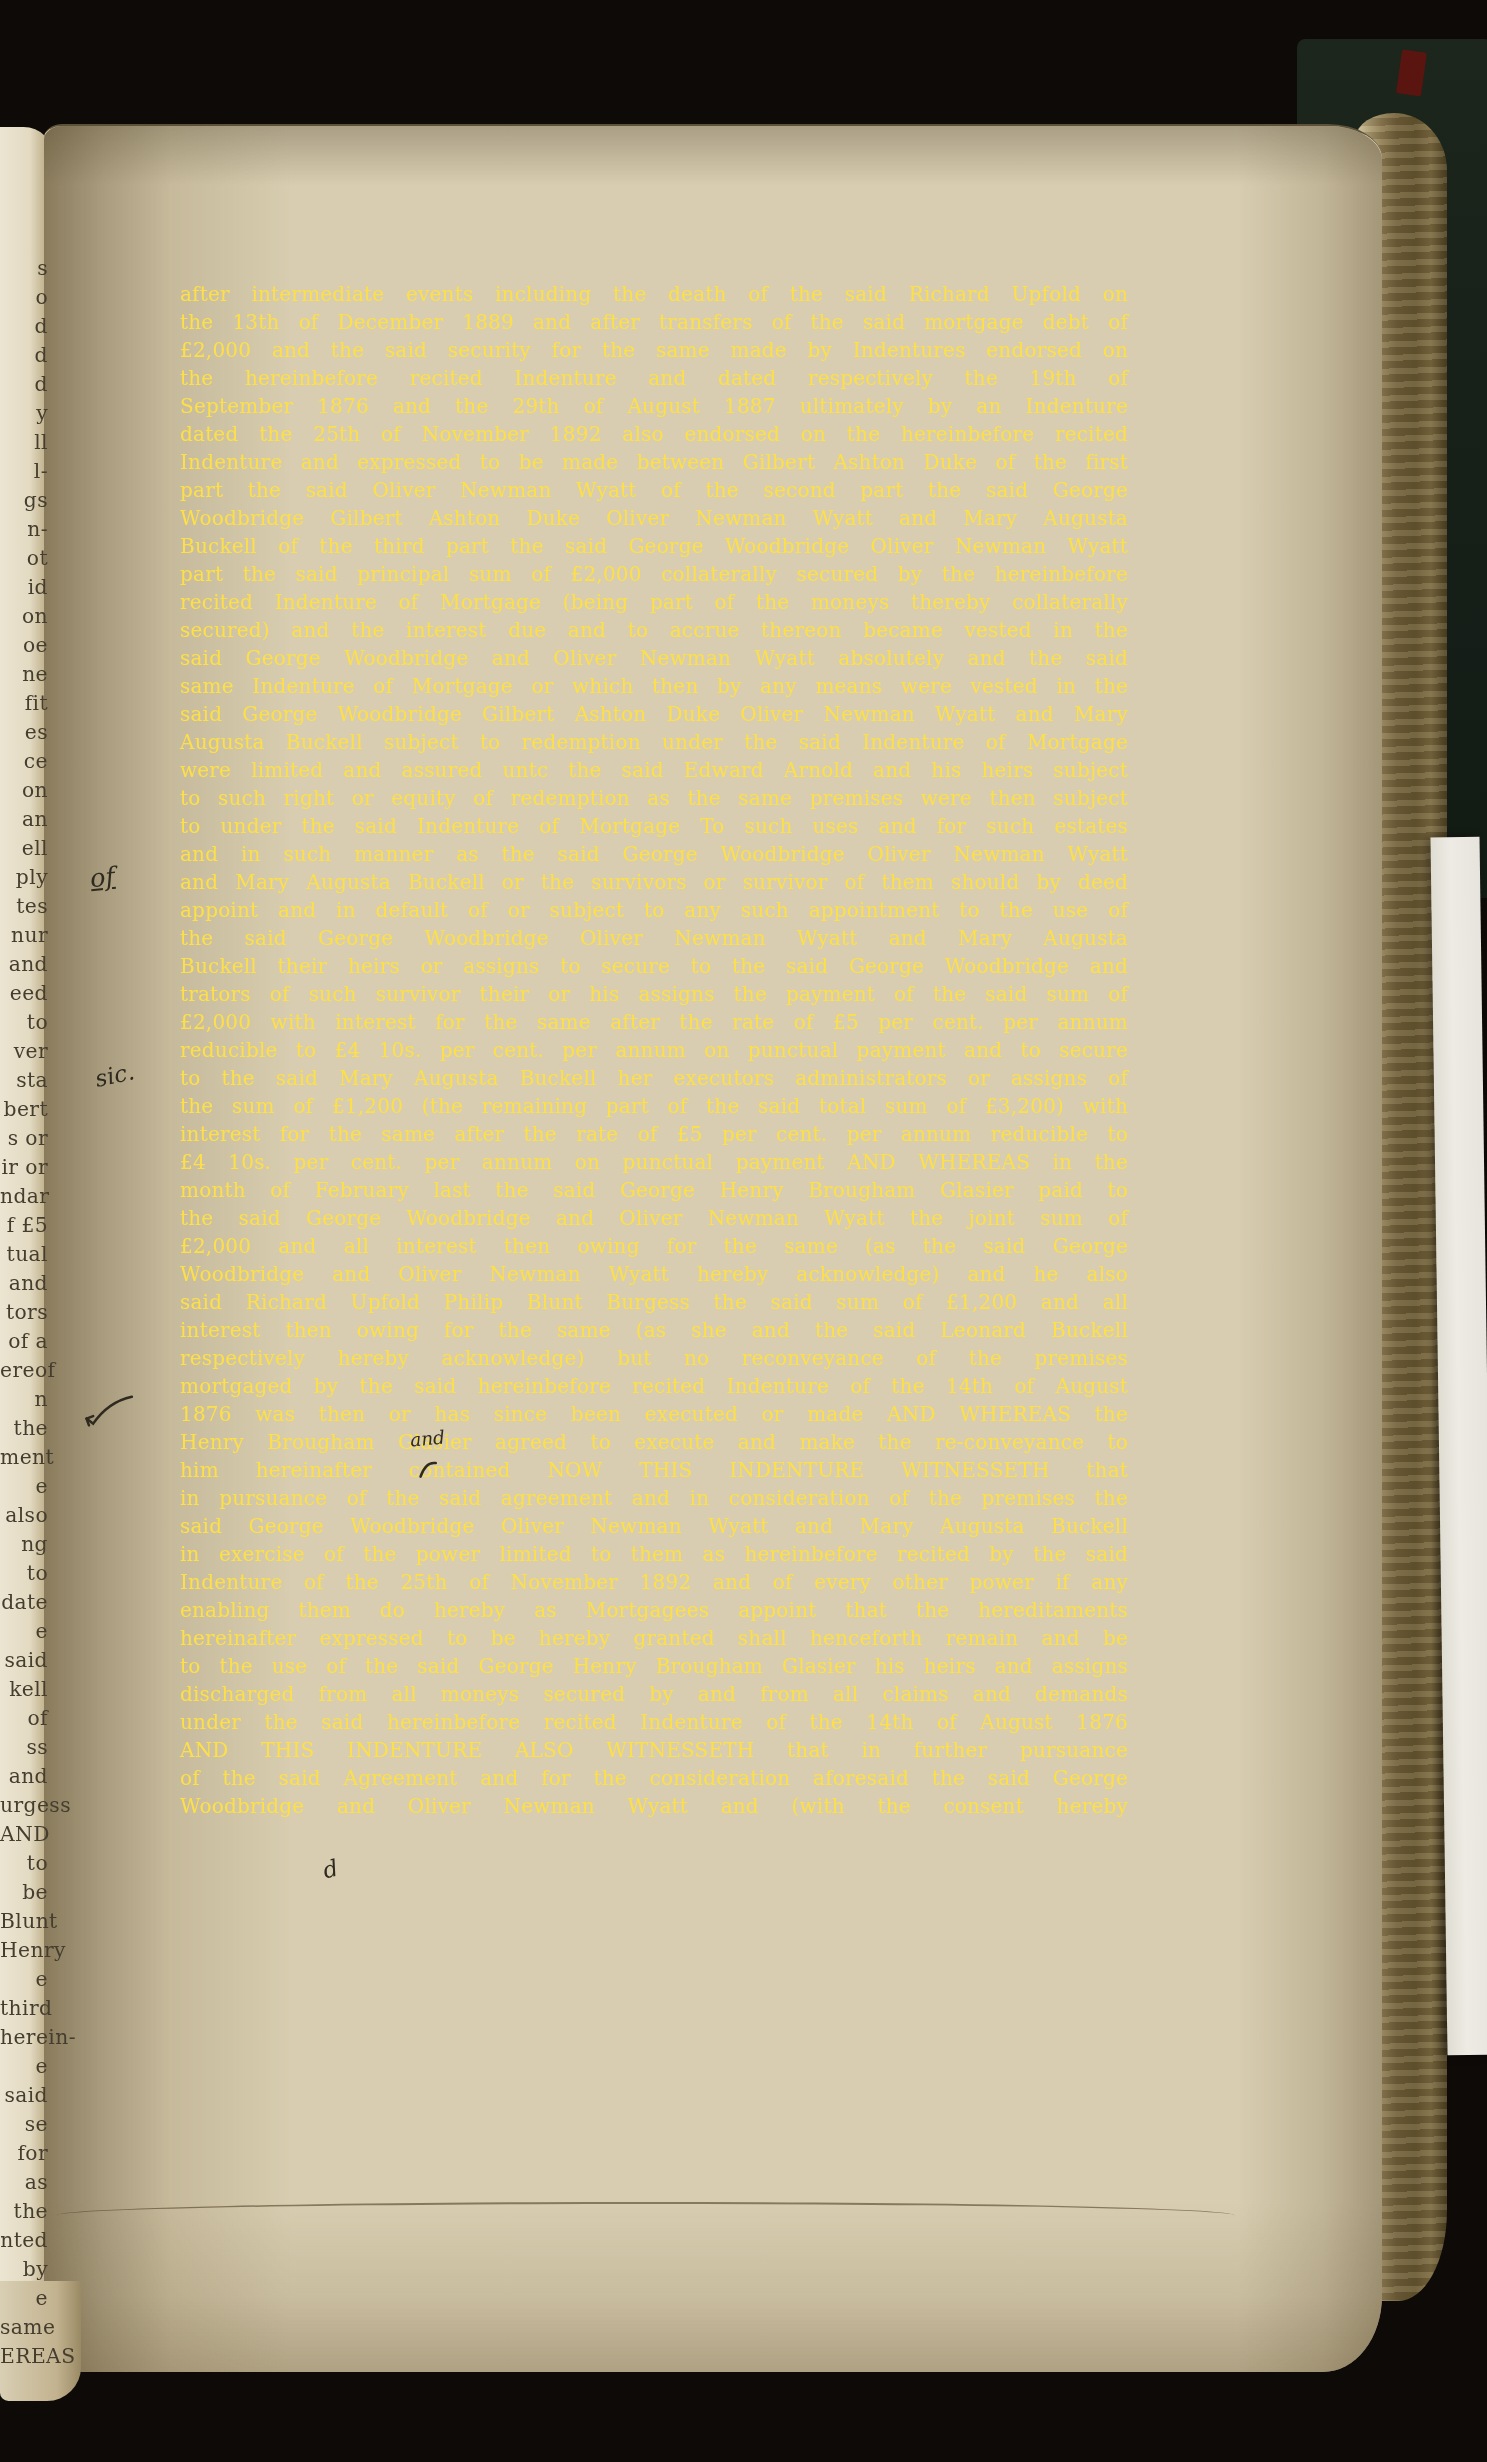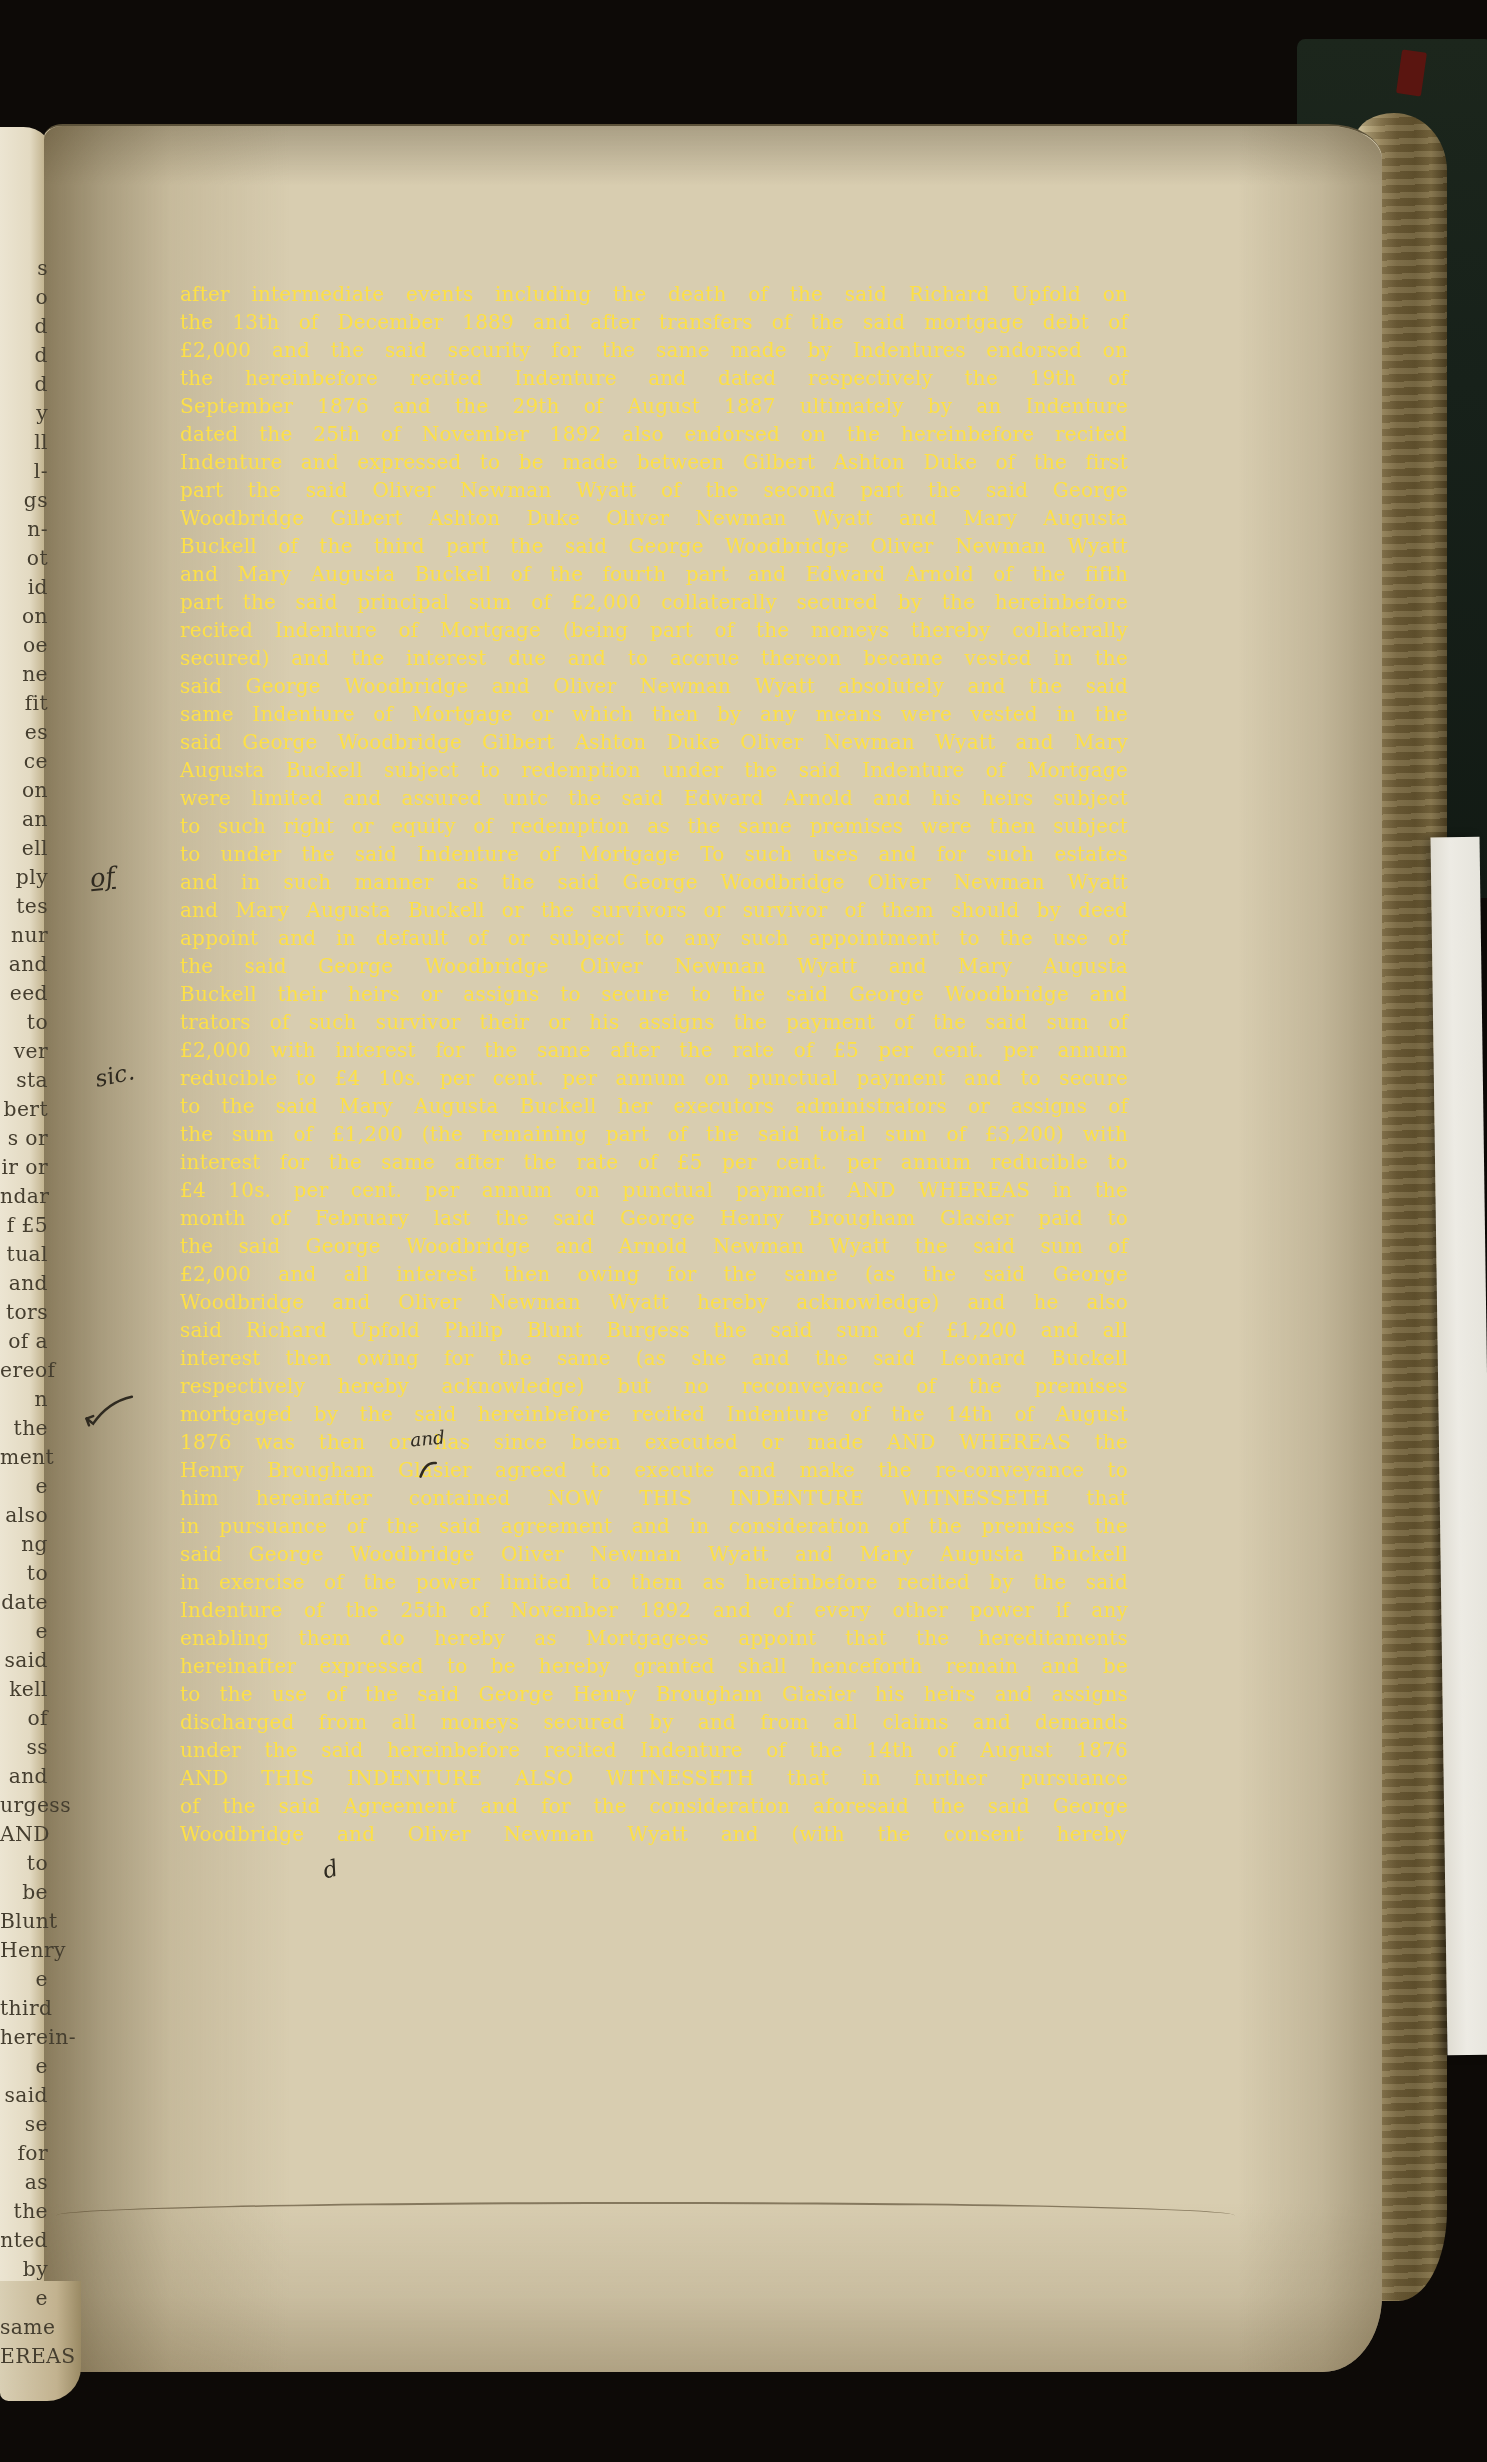--- a/index.html
+++ b/index.html
@@ -178,21 +178,20 @@
     <div class="tline">after intermediate events including the death of the said Richard Upfold on</div>
     <div class="tline">the 13th of December 1889 and after transfers of the said mortgage debt of</div>
     <div class="tline">£2,000 and the said security for the same made by Indentures endorsed on</div>
     <div class="tline">the hereinbefore recited Indenture and dated respectively the 19th of</div>
     <div class="tline">September 1876 and the 29th of August 1887 ultimately by an Indenture</div>
     <div class="tline">dated the 25th of November 1892 also endorsed on the hereinbefore recited</div>
     <div class="tline">Indenture and expressed to be made between Gilbert Ashton Duke of the first</div>
     <div class="tline">part the said Oliver Newman Wyatt of the second part the said George</div>
     <div class="tline">Woodbridge Gilbert Ashton Duke Oliver Newman Wyatt and Mary Augusta</div>
     <div class="tline">Buckell of the third part the said George Woodbridge Oliver Newman Wyatt</div>
-    <div class="tline">and Mary Augusta Buckell of the fourth part and Edward Arnold of the fifth</div>
     <div class="tline">part the said principal sum of £2,000 collaterally secured by the hereinbefore</div>
     <div class="tline">recited Indenture of Mortgage (being part of the moneys thereby collaterally</div>
     <div class="tline">secured) and the interest due and to accrue thereon became vested in the</div>
     <div class="tline">said George Woodbridge and Oliver Newman Wyatt absolutely and the said</div>
     <div class="tline">same Indenture of Mortgage or which then by any means were vested in the</div>
     <div class="tline">said George Woodbridge Gilbert Ashton Duke Oliver Newman Wyatt and Mary</div>
     <div class="tline">Augusta Buckell subject to redemption under the said Indenture of Mortgage</div>
     <div class="tline">were limited and assured untc the said Edward Arnold and his heirs subject</div>
     <div class="tline">to such right or equity of redemption as the same premises were then subject</div>
     <div class="tline">to under the said Indenture of Mortgage  To such uses and for such estates</div>
@@ -202,21 +201,21 @@
     <div class="tline">the said George Woodbridge Oliver Newman Wyatt and Mary Augusta</div>
     <div class="tline">Buckell their heirs or assigns to secure to the said George Woodbridge and</div>
     <div class="tline">trators of such survivor their or his assigns the payment of the said sum of</div>
     <div class="tline">£2,000 with interest for the same after the rate of £5 per cent. per annum</div>
     <div class="tline">reducible to £4 10s. per cent. per annum on punctual payment and to secure</div>
     <div class="tline">to the said Mary Augusta Buckell her executors administrators or assigns of</div>
     <div class="tline">the sum of £1,200 (the remaining part of the said total sum of £3,200) with</div>
     <div class="tline">interest for the same after the rate of £5 per cent. per annum reducible to</div>
     <div class="tline">£4 10s. per cent. per annum on punctual payment AND WHEREAS in the</div>
     <div class="tline">month of February last the said George Henry Brougham Glasier paid to</div>
-    <div class="tline">the said George Woodbridge and Arnold Newman Wyatt the said sum of</div>
+    <div class="tline">the said George Woodbridge and Oliver Newman Wyatt the joint sum of</div>
     <div class="tline">£2,000 and all interest then owing for the same (as the said George</div>
     <div class="tline">Woodbridge and Oliver Newman Wyatt hereby acknowledge) and he also</div>
     <div class="tline">said Richard Upfold Philip Blunt Burgess the said sum of £1,200 and all</div>
     <div class="tline">interest then owing for the same (as she and the said Leonard Buckell</div>
     <div class="tline">respectively hereby acknowledge) but no reconveyance of the premises</div>
     <div class="tline">mortgaged by the said hereinbefore recited Indenture of the 14th of August</div>
     <div class="tline">1876 was then or has since been executed or made AND WHEREAS the</div>
     <div class="tline">Henry Brougham Glasier agreed to execute and make the re-conveyance to</div>
     <div class="tline">him hereinafter contained NOW THIS INDENTURE WITNESSETH that</div>
     <div class="tline">in pursuance of the said agreement and in consideration of the premises the</div>

